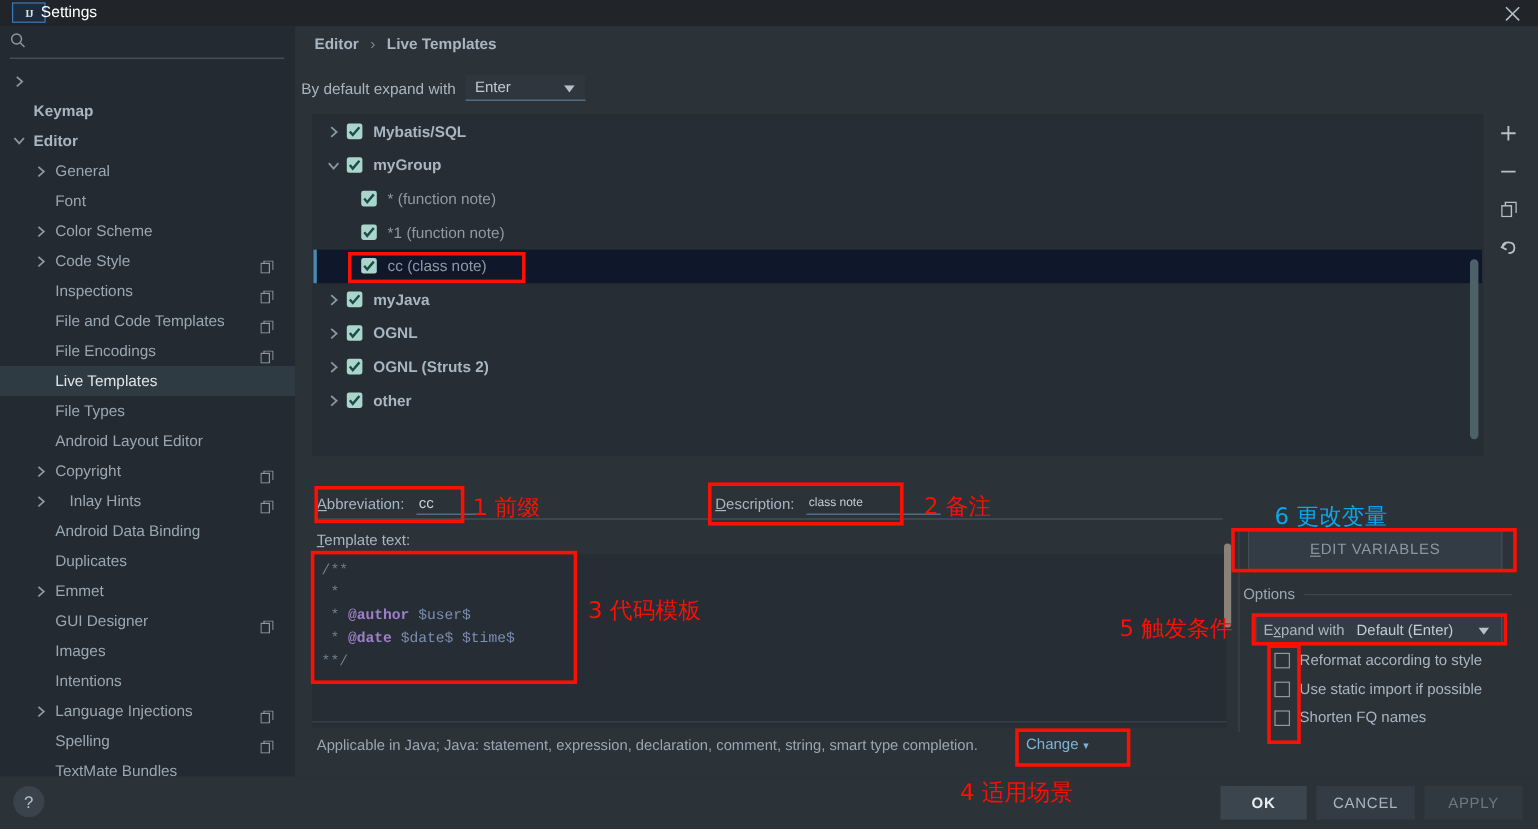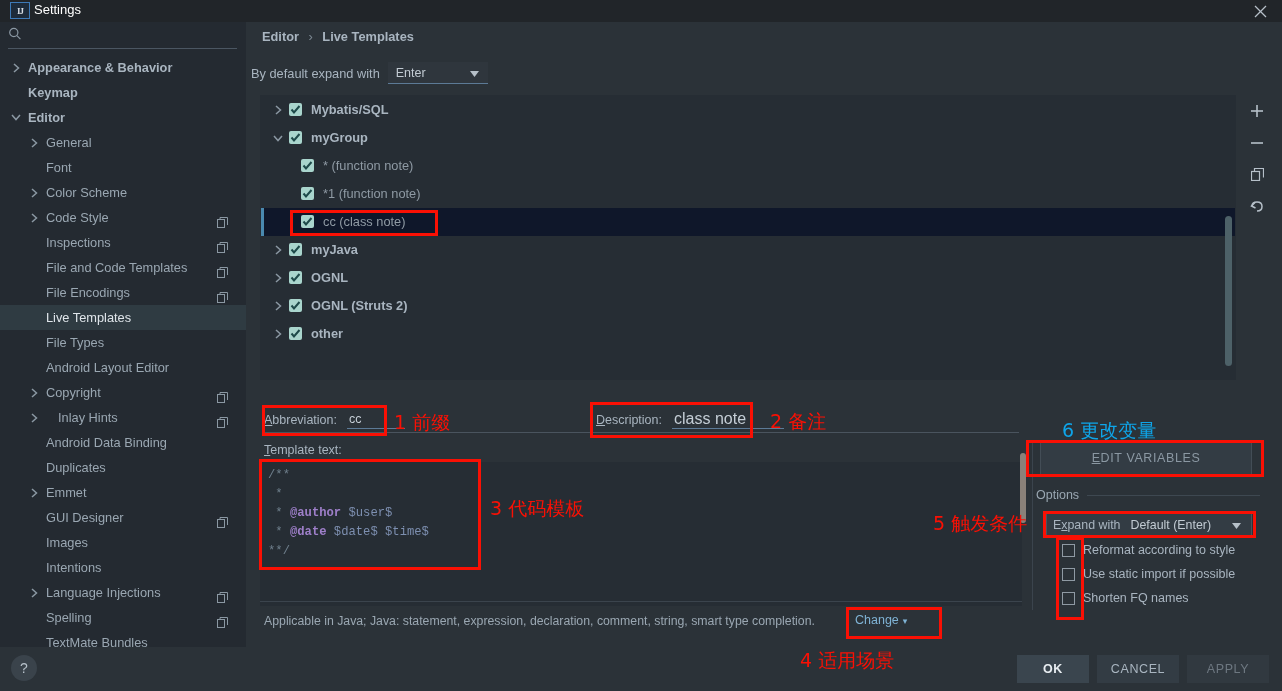--- a/index.html
+++ b/index.html
@@ -26,21 +26,21 @@
   
   .titlebar {
     position: absolute;
     left: 0; top: 0;
     width: 1282px; height: 22px;
     background: #212529;
   }
   .titlebar .logo {
     position: absolute;
     left: 10px; top: 2px;
-    width: 20px; height: 17px;
+    width: 28px; height: 17px;
     background: #1d2b3a;
     border: 1px solid #3d7ab8;
     box-sizing: border-box;
     display: flex; align-items: center; justify-content: center;
     font-size: 9px; color: #d8dee4; font-weight: bold;
     letter-spacing: -1px;
     font-family: "Liberation Serif", serif;
   }
   .titlebar .title {
     position: absolute;
@@ -277,21 +277,21 @@
   }
   .desc-input {
     margin-left: 10px;
     width: 112px; height: 19px;
     background: transparent;
     border: none;
     border-bottom: 1px solid #5c7a96;
     outline: none;
     color: #c5ced6;
     font-family: "Liberation Sans", sans-serif;
-    font-size: 16px;
+    font-size: 10px;
     padding: 0 2px;
     box-sizing: border-box;
   }
   .tpl-text-label {
     position: absolute;
     left: 264px; top: 443px;
     font-size: 12.5px;
     color: #a9b5c0;
   }
   .code-area {
@@ -503,21 +503,20 @@
       <input class="search-input" type="text" placeholder="" style="">
     </div>
     <div class="search-underline"></div>
     <div class="tree-nav" id="nav-list">
         <div class="nav-item bold">
           <span class="arrow">
             <svg width="7" height="10" viewBox="0 0 7 10">
               <polyline points="1,1 5.5,5 1,9" fill="none" stroke="#8b98a3" stroke-width="1.5"></polyline>
             </svg>
           </span>
-          <span class="lbl" style="left:28px">Appearance &amp; Behavior</span>
         </div>
         <div class="nav-item bold">
           <span class="lbl" style="left:28px">Keymap</span>
         </div>
         <div class="nav-item bold">
           <span class="arrow">
             <svg width="10" height="7" viewBox="0 0 10 7">
               <polyline points="1,1 5,5.5 9,1" fill="none" stroke="#8b98a3" stroke-width="1.5"></polyline>
             </svg>
           </span>

